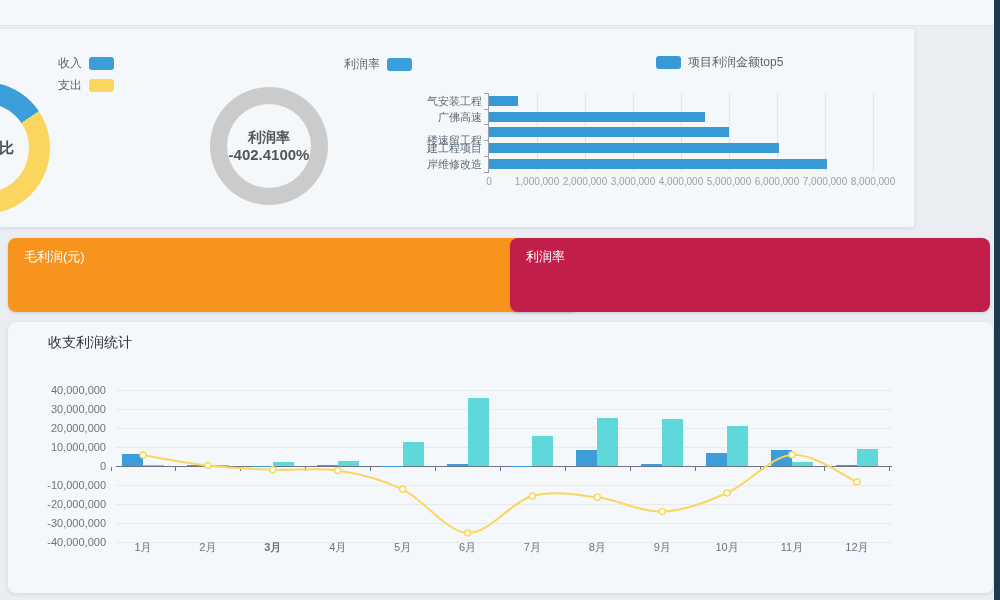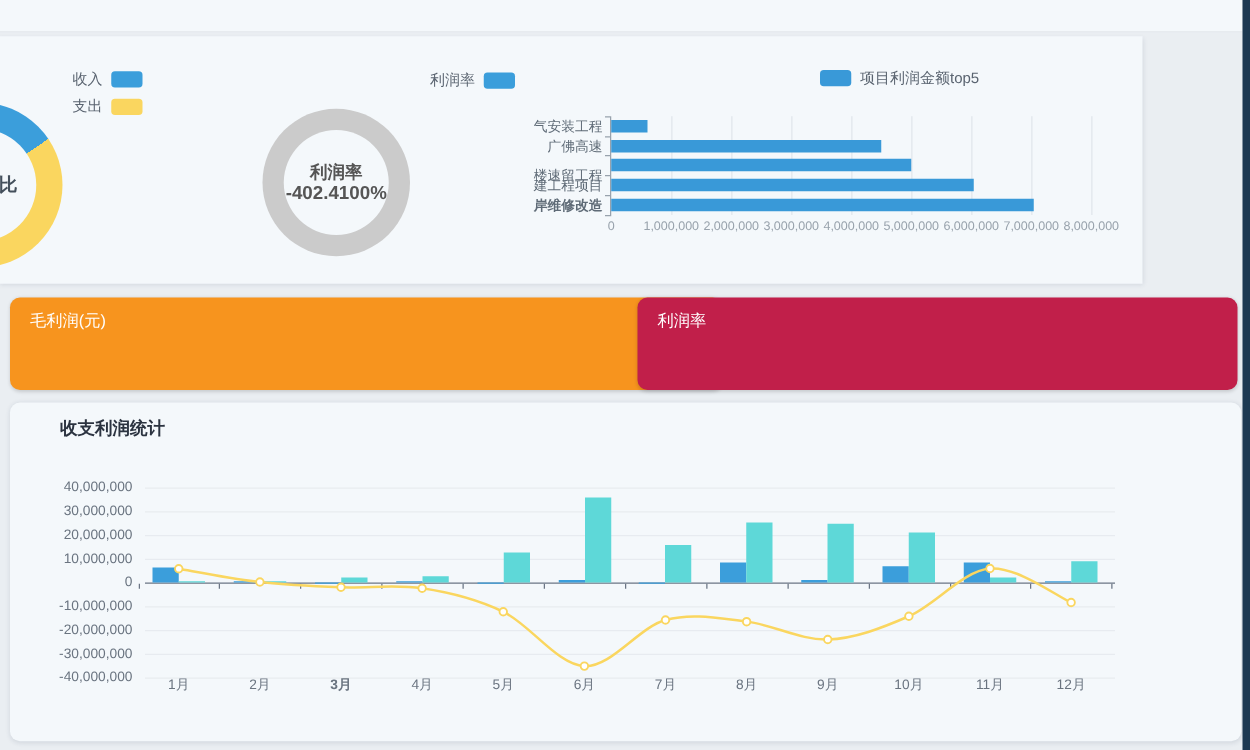--- a/index.html
+++ b/index.html
@@ -30,21 +30,21 @@
   .t5-label{position:absolute;width:64px;height:13px;overflow:hidden;font-size:11px;color:#5f6b77;}
   .t5-label span{position:absolute;right:0;top:0;white-space:nowrap;}
   .t5-xlab{position:absolute;top:147px;width:70px;margin-left:-35px;text-align:center;font-size:10px;color:#98a2ac;}
   
   .kpi{position:absolute;top:238px;height:74px;border-radius:8px;color:#fff;box-shadow:0 1px 3px rgba(0,0,0,.15);}
   .kpi-orange{left:8px;width:570px;}
   .kpi-red{left:510px;width:480px;}
   .kpi-title{margin:10px 0 0 16px;font-size:13px;}
   .kpi-value{text-align:center;font-size:23px;margin-top:7px;letter-spacing:.5px;}
   
-  .bp-title{position:absolute;left:16px;top:12px;font-size:14px;font-weight:bold;color:#2b3340;padding-left:24px;}
+  .bp-title{position:absolute;left:16px;top:12px;font-size:14px;font-weight:normal;color:#2b3340;padding-left:24px;}
   .mc-grid{position:absolute;left:108px;width:776px;height:1px;background:#e7ebf0;}
   .mc-zero{position:absolute;left:108px;top:144px;width:776px;height:1px;background:#6b7585;}
   .mc-ztick{position:absolute;top:145px;width:1px;height:4px;background:#6b7585;}
   .mc-ylab{position:absolute;left:10px;width:88px;text-align:right;font-size:11px;color:#6a7480;}
   .mc-xlab{position:absolute;top:218px;width:60px;margin-left:-30px;text-align:center;font-size:11px;color:#6a7480;}
   .mc-bar{position:absolute;width:21px;}
   .mc-svg{position:absolute;left:0;top:0;}
 </style>
 </head>
 <body>
@@ -124,21 +124,21 @@
         </div>
         <div class="t5-bar" style="left: 489px; top: 82.55px; width: 216px; background: rgb(57, 153, 216);"></div>
         <div class="t5-label" style="left: 418px; top: 104px;">
           <span>楼速留工程</span>
         </div>
         <div class="t5-bar" style="left: 489px; top: 98.25px; width: 240px; background: rgb(57, 153, 216);"></div>
         <div class="t5-label" style="left: 418px; top: 111.95px;">
           <span>建工程项目</span>
         </div>
         <div class="t5-bar" style="left: 489px; top: 113.95px; width: 290.4px; background: rgb(57, 153, 216);"></div>
-        <div class="t5-label" style="left: 418px; top: 127.65px; font-weight: bold;">
+        <div class="t5-label" style="left: 418px; top: 127.65px;">
           <span>岸维修改造</span>
         </div>
         <div class="t5-bar" style="left: 489px; top: 129.65px; width: 338.4px; background: rgb(57, 153, 216);"></div>
       </div>
   </section>
 
   <div class="kpi kpi-orange" id="kpi0" style="background: rgb(247, 148, 30);">
     <div class="kpi-title">毛利润(元)</div>
   </div>
   <div class="kpi kpi-red" id="kpi1" style="background: rgb(193, 31, 74);">

